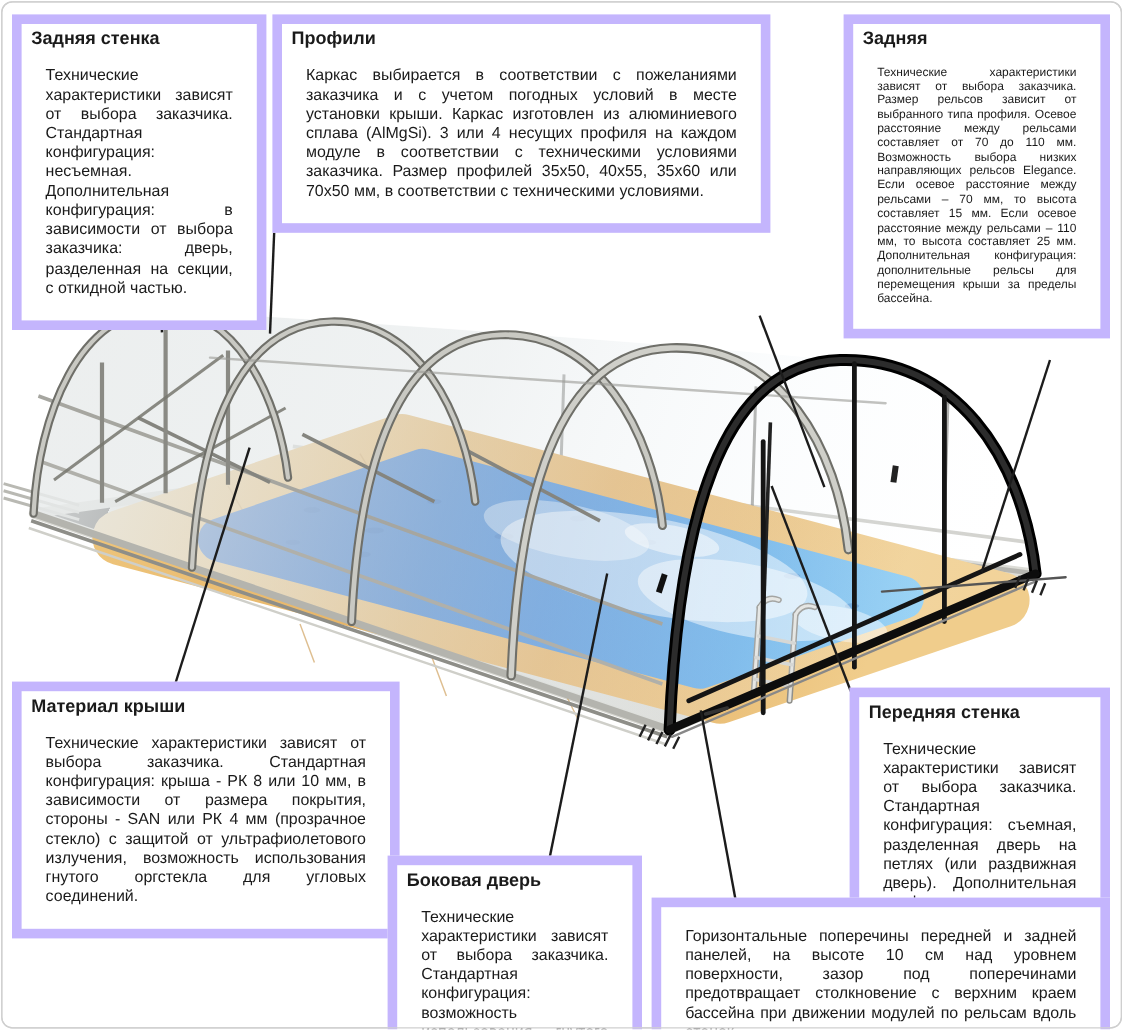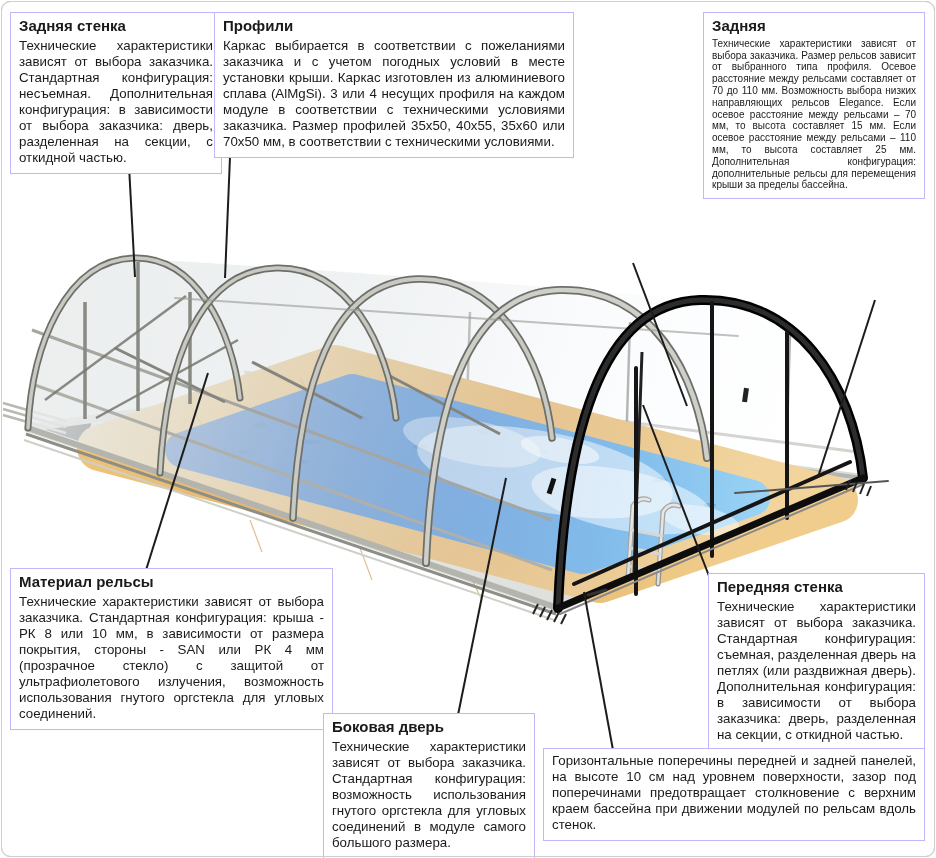--- a/index.html
+++ b/index.html
@@ -6,28 +6,28 @@
   .page{
     position:relative;width:936px;height:858px;background:#ffffff;
     font-family:"Liberation Sans","DejaVu Sans",sans-serif;color:#1a1a1a;overflow:hidden;
   }
   .page-border{
     position:absolute;left:1px;top:1px;right:1px;bottom:1px;
     border:1px solid #cfcfcf;border-radius:9px;pointer-events:none;
   }
   .scene{position:absolute;left:0;top:0;width:936px;height:858px;}
   .callout{
-    position:absolute;background:#ffffff;border:1px solid #c4b5fd;
+    position:absolute;background:#ffffff;border:8px solid #c4b5fd;
     padding:4px 8px 7px 8px;box-sizing:border-box;
   }
   .callout h3{
     margin:0 0 2px 0;font-size:15px;line-height:1.25;font-weight:bold;letter-spacing:0;
   }
   .callout p{
-    margin:0;font-size:13.3px;line-height:1.21;text-align:justify;
+    margin:12px;font-size:13.3px;line-height:1.21;text-align:justify;
   }
   .callout.small p{font-size:10px;line-height:1.18;}
 </style>
 </head>
 <body>
 
 <div class="page">
 
   <svg class="scene" viewBox="0 0 936 858" aria-hidden="true">
     <defs>
@@ -189,33 +189,33 @@
       <line x1="613" y1="750" x2="584" y2="592"></line>
       <line x1="709" y1="576" x2="643" y2="405"></line>
     </g>
   </svg>
 
   <div class="callout" style="left:10px;top:12px;width:212px;">
     <h3>Задняя стенка</h3>
     <p>Технические характеристики зависят от выбора заказчика. Стандартная конфигурация: несъемная. Дополнительная конфигурация: в зависимости от выбора заказчика: дверь, разделенная на секции, с откидной частью.</p>
   </div>
 
-  <div class="callout" style="left:214px;top:12px;width:360px;">
+  <div class="callout" style="left:227px;top:12px;width:415px;">
     <h3>Профили</h3>
     <p>Каркас выбирается в соответствии с пожеланиями заказчика и с учетом погодных условий в месте установки крыши. Каркас изготовлен из алюминиевого сплава (AlMgSi). 3 или 4 несущих профиля на каждом модуле в соответствии с техническими условиями заказчика. Размер профилей 35x50, 40x55, 35x60 или 70x50 мм, в соответствии с техническими условиями.</p>
   </div>
 
 
   <div class="callout small" style="left:703px;top:12px;width:222px;">
     <h3>Задняя</h3>
     <p>Технические характеристики зависят от выбора заказчика. Размер рельсов зависит от выбранного типа профиля. Осевое расстояние между рельсами составляет от 70 до 110 мм. Возможность выбора низких направляющих рельсов Elegance. Если осевое расстояние между рельсами – 70 мм, то высота составляет 15 мм. Если осевое расстояние между рельсами – 110 мм, то высота составляет 25 мм. Дополнительная конфигурация: дополнительные рельсы для перемещения крыши за пределы бассейна.</p>
   </div>
 
   <div class="callout" style="left:10px;top:568px;width:323px;">
-    <h3>Материал рельсы</h3>
+    <h3>Материал крыши</h3>
     <p>Технические характеристики зависят от выбора заказчика. Стандартная конфигурация: крыша - РК 8 или 10 мм, в зависимости от размера покрытия, стороны - SAN или РК 4 мм (прозрачное стекло) с защитой от ультрафиолетового излучения, возможность использования гнутого оргстекла для угловых соединений.</p>
   </div>
 
   <div class="callout" style="left:323px;top:713px;width:212px;">
     <h3>Боковая дверь</h3>
     <p>Технические характеристики зависят от выбора заказчика. Стандартная конфигурация: возможность использования гнутого оргстекла для угловых соединений в модуле самого большого размера.</p>
   </div>
 
   <div class="callout" style="left:708px;top:573px;width:217px;">
     <h3>Передняя стенка</h3>

